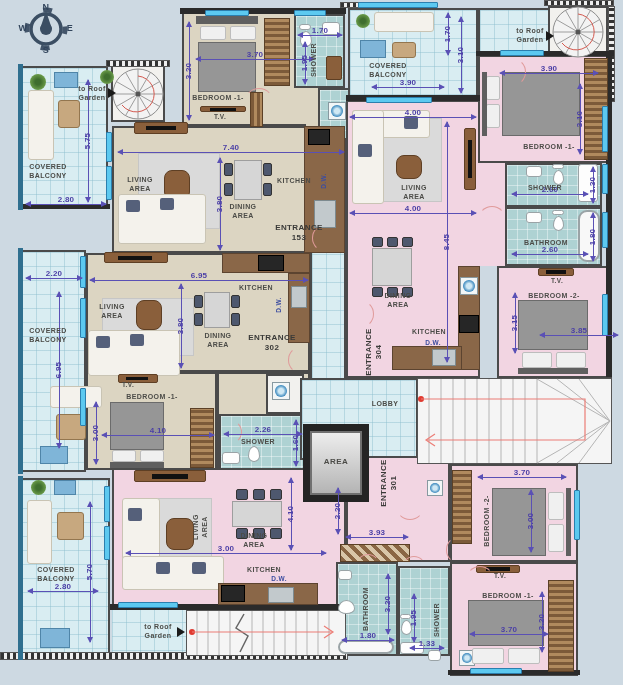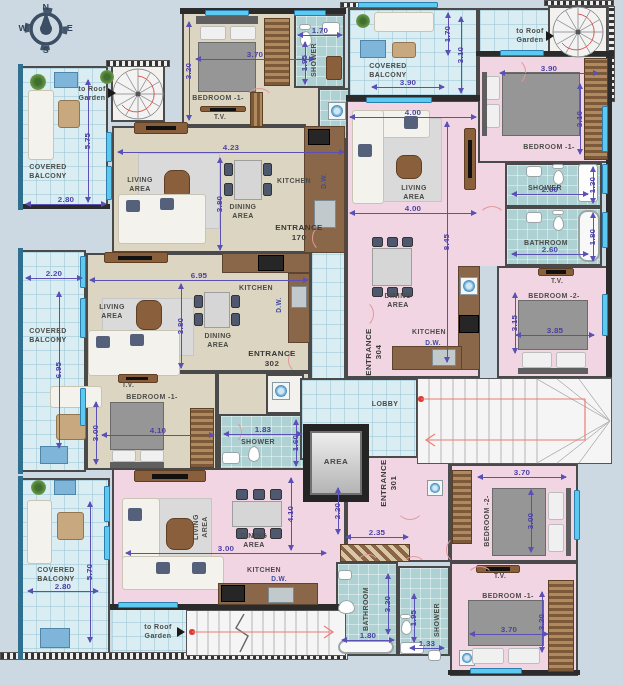--- a/index.html
+++ b/index.html
@@ -410,21 +410,21 @@
   <div class="r dim v" style="left:189px;top:22px;height:98px">
       <span>3.20</span>
     </div>
   <div class="r dim h" style="left:298px;top:35px;width:44px">
       <span>1.70</span>
     </div>
   <div class="r dim v" style="left:305px;top:42px;height:42px">
       <span>1.95</span>
     </div>
   <div class="r dim h" style="left:118px;top:152px;width:226px">
-      <span>4.23</span>
+      <span>7.40</span>
     </div>
   <div class="r dim v" style="left:220px;top:158px;height:92px">
       <span>3.80</span>
     </div>
   <div class="r dim v" style="left:88px;top:80px;height:122px">
       <span>5.75</span>
     </div>
   <div class="r dim h" style="left:26px;top:204px;width:80px">
       <span>2.80</span>
     </div>
@@ -440,21 +440,21 @@
   <div class="r dim v" style="left:59px;top:292px;height:156px">
       <span>6.95</span>
     </div>
   <div class="r dim v" style="left:96px;top:402px;height:62px">
       <span>3.00</span>
     </div>
   <div class="r dim h" style="left:102px;top:435px;width:112px">
       <span>4.10</span>
     </div>
   <div class="r dim h" style="left:224px;top:434px;width:78px">
-      <span>1.83</span>
+      <span>2.26</span>
     </div>
   <div class="r dim v" style="left:296px;top:420px;height:46px">
       <span>1.60</span>
     </div>
   <div class="r dim h" style="left:350px;top:117px;width:126px">
       <span>4.00</span>
     </div>
   <div class="r dim h" style="left:350px;top:213px;width:126px">
       <span>4.00</span>
     </div>
@@ -484,31 +484,31 @@
     </div>
   <div class="r dim h" style="left:512px;top:254px;width:76px">
       <span>2.60</span>
     </div>
   <div class="r dim v" style="left:593px;top:213px;height:48px">
       <span>1.80</span>
     </div>
   <div class="r dim v" style="left:515px;top:293px;height:60px">
       <span>3.15</span>
     </div>
-  <div class="r dim h" style="left:516px;top:335px;width:78px">
+  <div class="r dim h" style="left:540px;top:335px;width:78px">
       <span>3.85</span>
     </div>
   <div class="r dim h" style="left:126px;top:553px;width:200px">
       <span>3.00</span>
     </div>
   <div class="r dim v" style="left:291px;top:478px;height:72px">
       <span>4.10</span>
     </div>
   <div class="r dim h" style="left:346px;top:537px;width:62px">
-      <span>2.35</span>
+      <span>3.93</span>
     </div>
   <div class="r dim v" style="left:338px;top:488px;height:46px">
       <span>2.20</span>
     </div>
   <div class="r dim v" style="left:388px;top:574px;height:60px">
       <span>3.20</span>
     </div>
   <div class="r dim h" style="left:342px;top:640px;width:52px">
       <span>1.80</span>
     </div>
@@ -544,27 +544,27 @@
 
   <div class="lbl" style="left:48px;top:172px;width:50px">COVERED BALCONY</div>
   <div class="lbl" style="left:92px;top:94px;width:38px">to Roof Garden</div>
   <div class="lbl nw" style="left:218px;top:98px">BEDROOM -1-</div>
   <div class="lbl tvl" style="left:220px;top:117px">T.V.</div>
   <div class="lbl rot nw" style="left:314px;top:60px">SHOWER</div>
   <div class="lbl" style="left:140px;top:185px;width:36px">LIVING AREA</div>
   <div class="lbl" style="left:243px;top:212px;width:36px">DINING AREA</div>
   <div class="lbl nw" style="left:294px;top:181px">KITCHEN</div>
   <div class="lbl rot nw dwl" style="left:324px;top:181px">D.W.</div>
-  <div class="lbl entl" style="left:299px;top:233px;width:52px">ENTRANCE 170</div>
+  <div class="lbl entl" style="left:299px;top:233px;width:52px">ENTRANCE 153</div>
 
   <div class="lbl" style="left:112px;top:312px;width:36px">LIVING AREA</div>
   <div class="lbl" style="left:218px;top:341px;width:36px">DINING AREA</div>
   <div class="lbl nw" style="left:256px;top:288px">KITCHEN</div>
   <div class="lbl rot nw dwl" style="left:279px;top:305px">D.W.</div>
-  <div class="lbl entl" style="left:272px;top:359px;width:52px">ENTRANCE 302</div>
+  <div class="lbl entl" style="left:272px;top:343px;width:52px">ENTRANCE 302</div>
   <div class="lbl" style="left:48px;top:336px;width:50px">COVERED BALCONY</div>
   <div class="lbl tvl" style="left:128px;top:385px">T.V.</div>
   <div class="lbl nw" style="left:152px;top:397px">BEDROOM -1-</div>
   <div class="lbl nw" style="left:258px;top:442px">SHOWER</div>
 
   <div class="lbl nw" style="left:385px;top:404px">LOBBY</div>
   <div class="lbl nw" style="left:336px;top:462px;z-index:10;font-size:8px">AREA</div>
   <div class="lbl rot entl" style="left:389px;top:483px;width:48px">ENTRANCE 301</div>
 
   <div class="lbl" style="left:388px;top:71px;width:50px">COVERED BALCONY</div>

